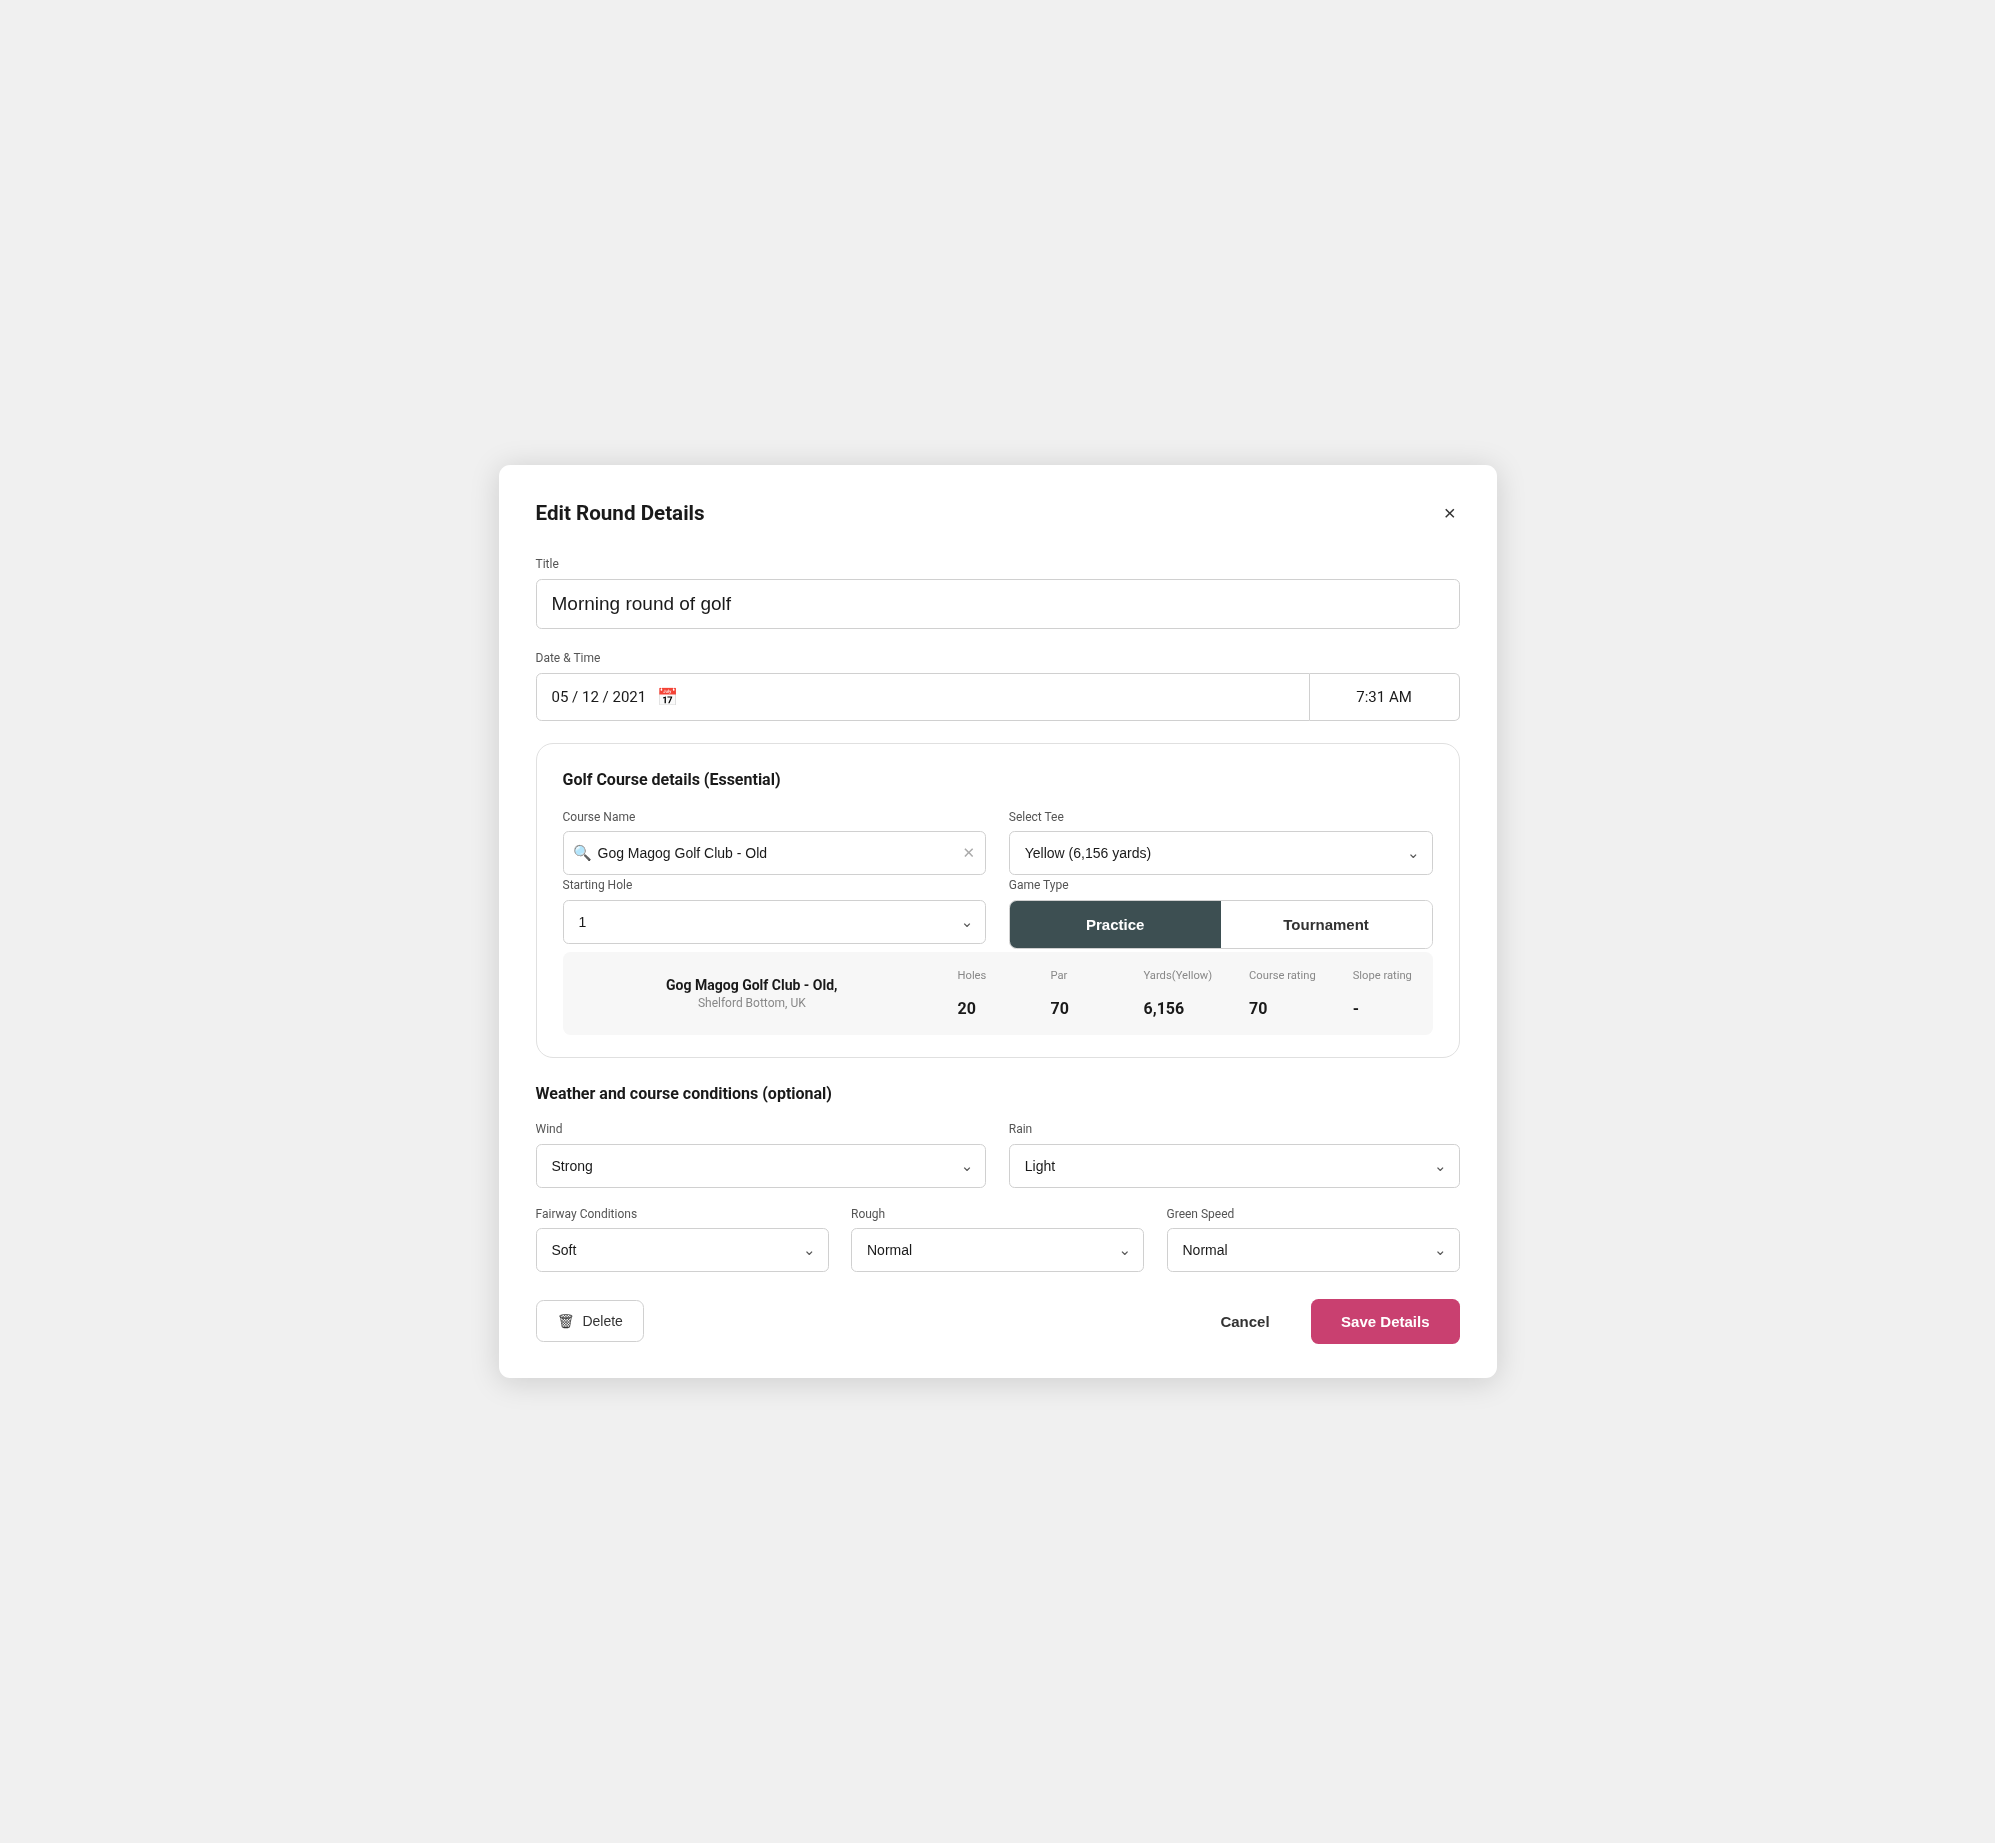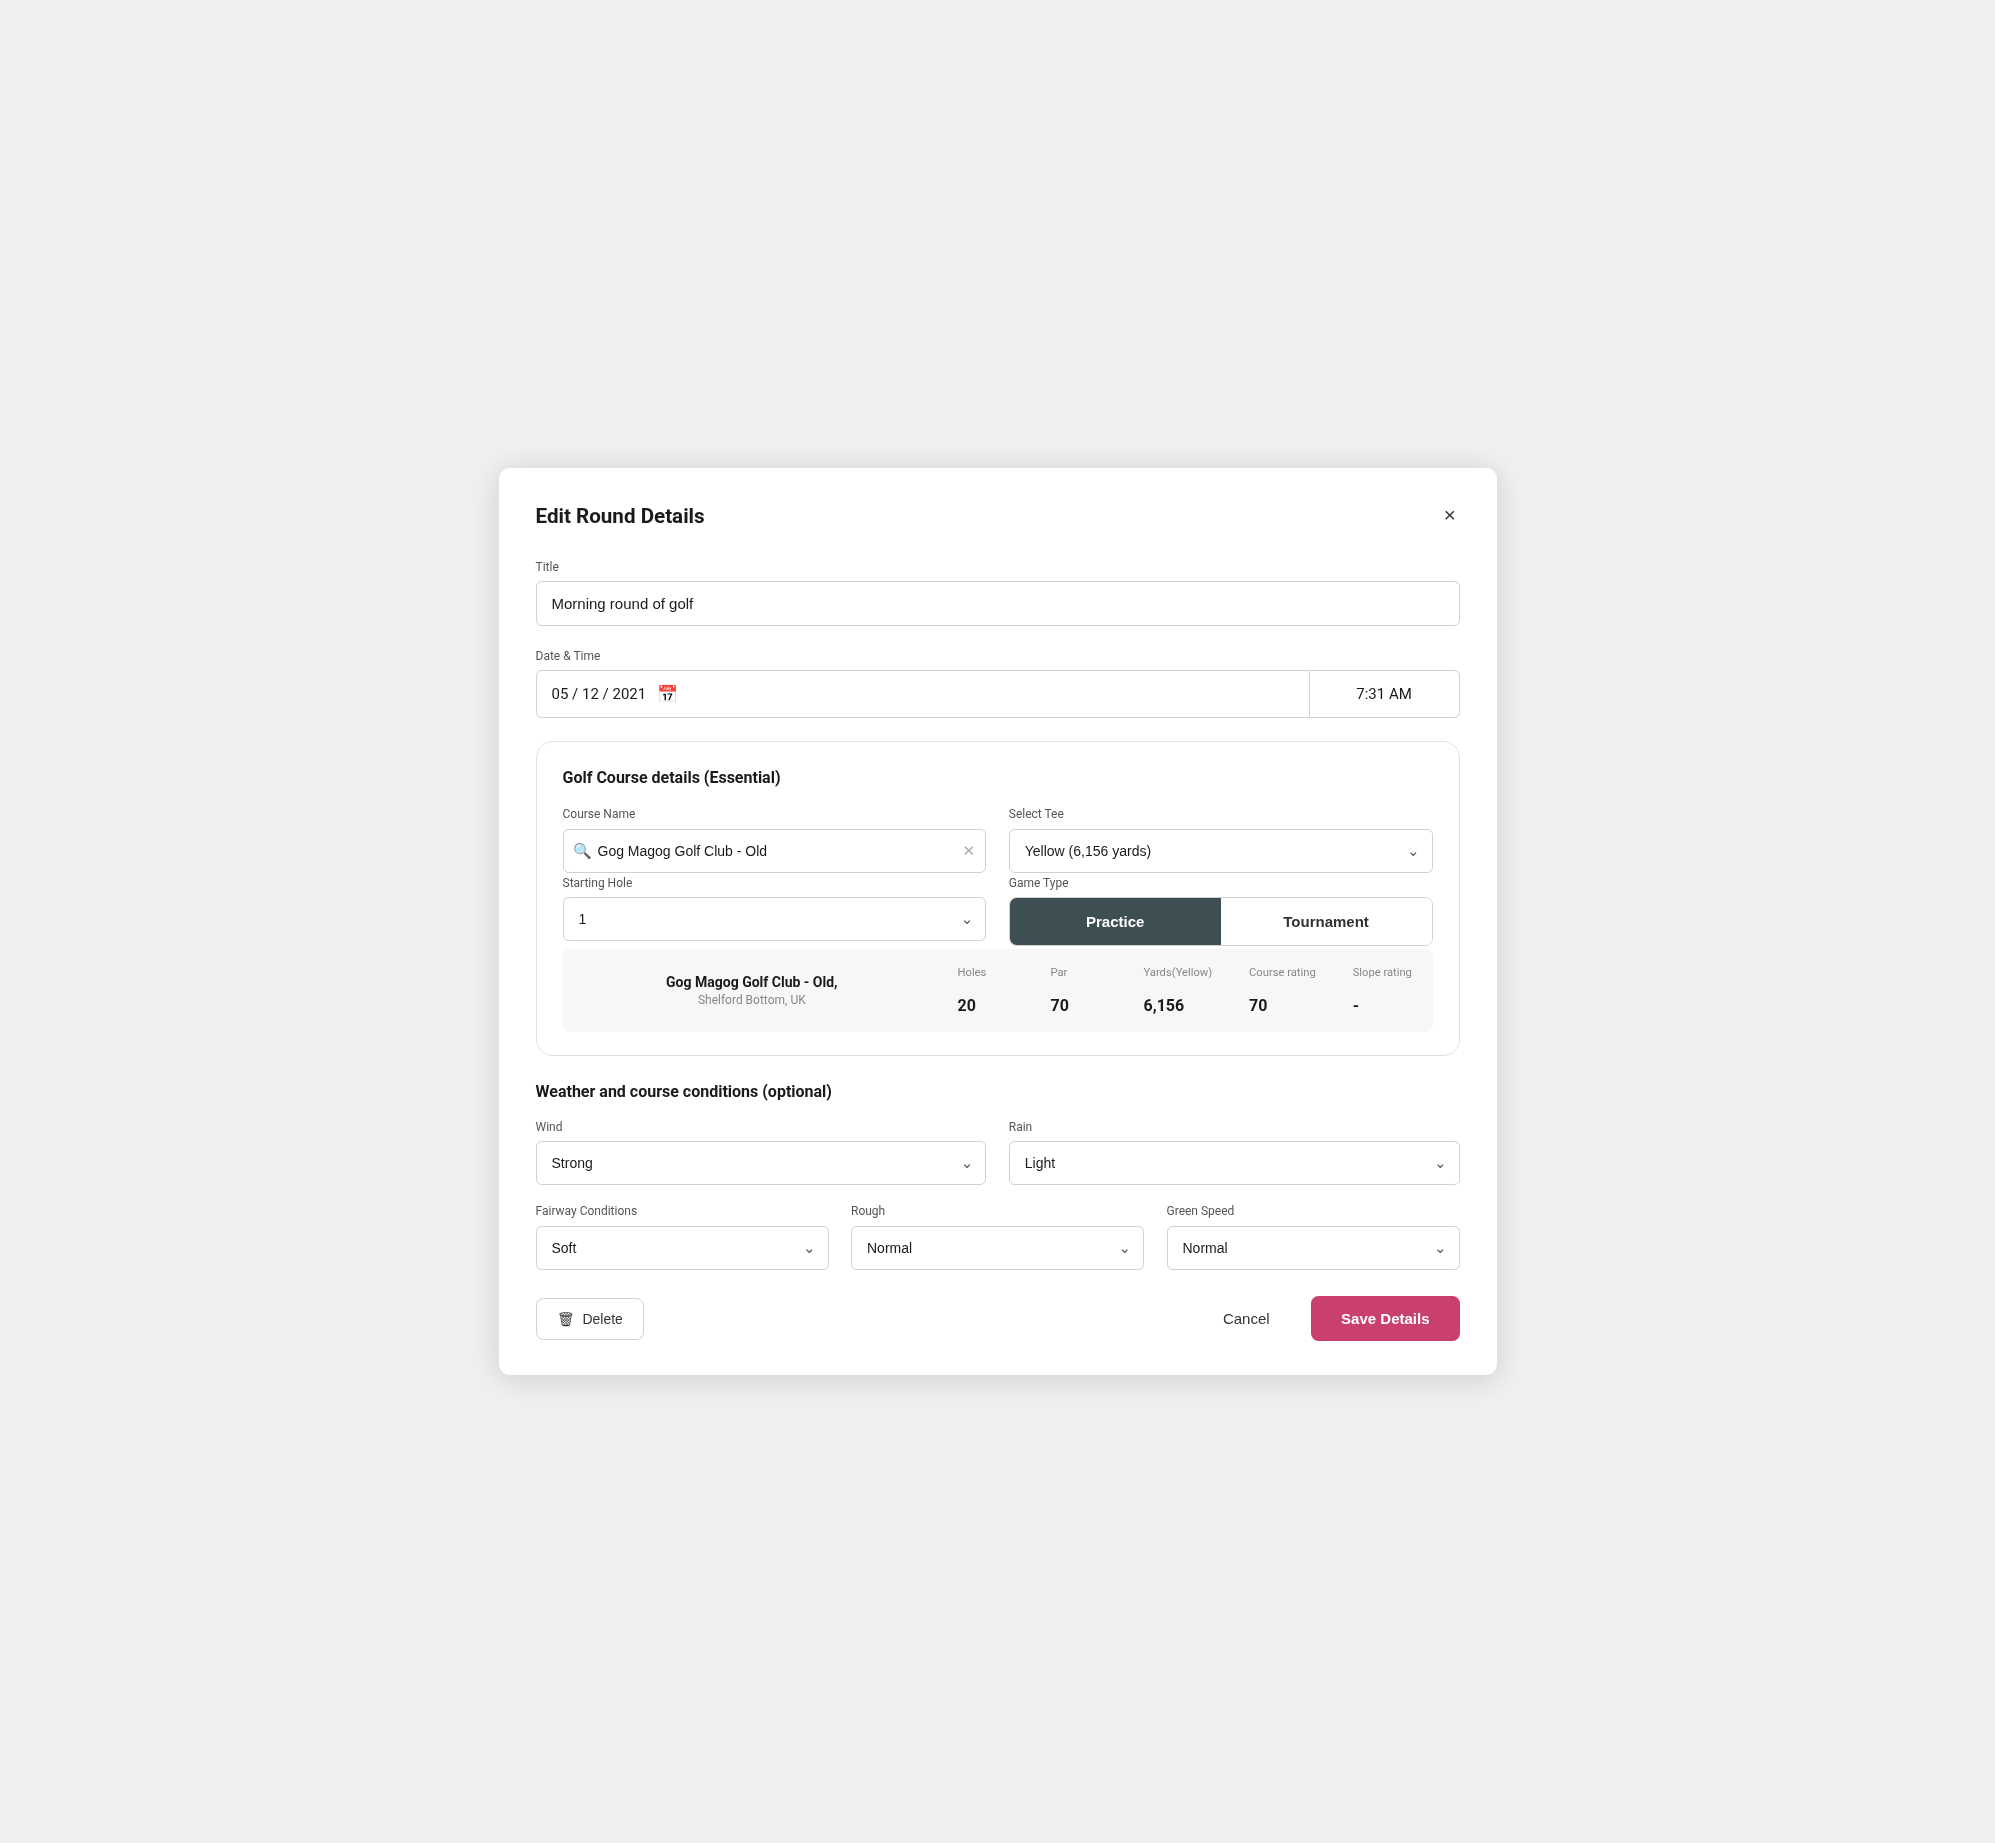--- a/index.html
+++ b/index.html
@@ -57,21 +57,21 @@
     .field-group.datetime-group { flex: 1; }
     .field-label {
       font-size: 12px;
       color: #555;
       font-weight: 400;
     }
     .text-input {
       border: 1.4px solid #d0d0d0;
       border-radius: 5.6px;
       padding: 13px 15px;
-      font-size: 15px;
+      font-size: 19px;
       color: #1a1a1a;
       outline: none;
       width: 100%;
     }
     .datetime-row {
       display: flex;
       gap: 0;
     }
     .date-field {
       display: flex;
@@ -242,21 +242,21 @@
     }
     .footer-right {
       display: flex;
       align-items: center;
       gap: 22.5px;
     }
     .cancel-btn {
       background: none;
       border: none;
       font-size: 15px;
-      font-weight: 400;
+      font-weight: 700;
       color: #333;
       cursor: pointer;
       padding: 12px 19px;
     }
     .save-btn {
       background: #c94070;
       color: #fff;
       border: none;
       border-radius: 7.5px;
       padding: 14px 30px;

